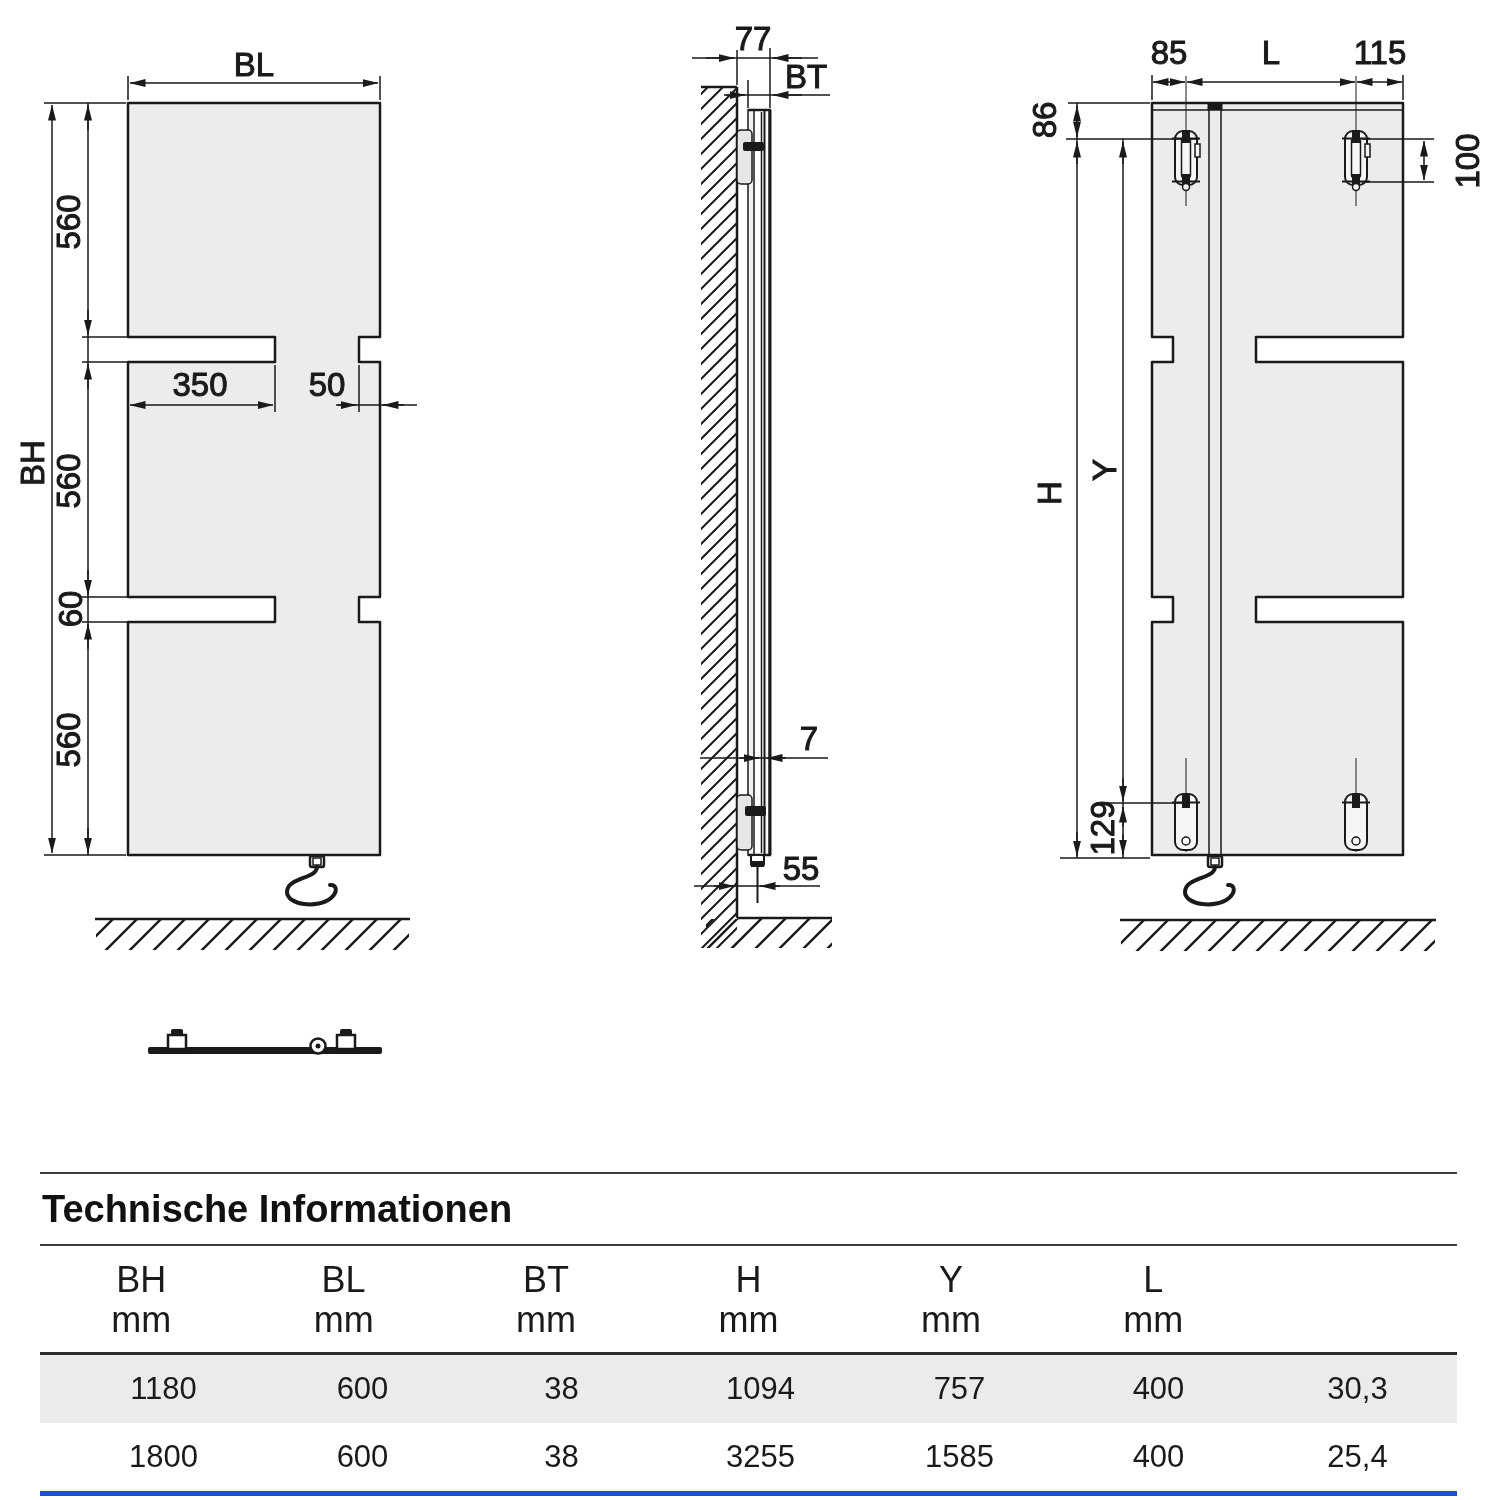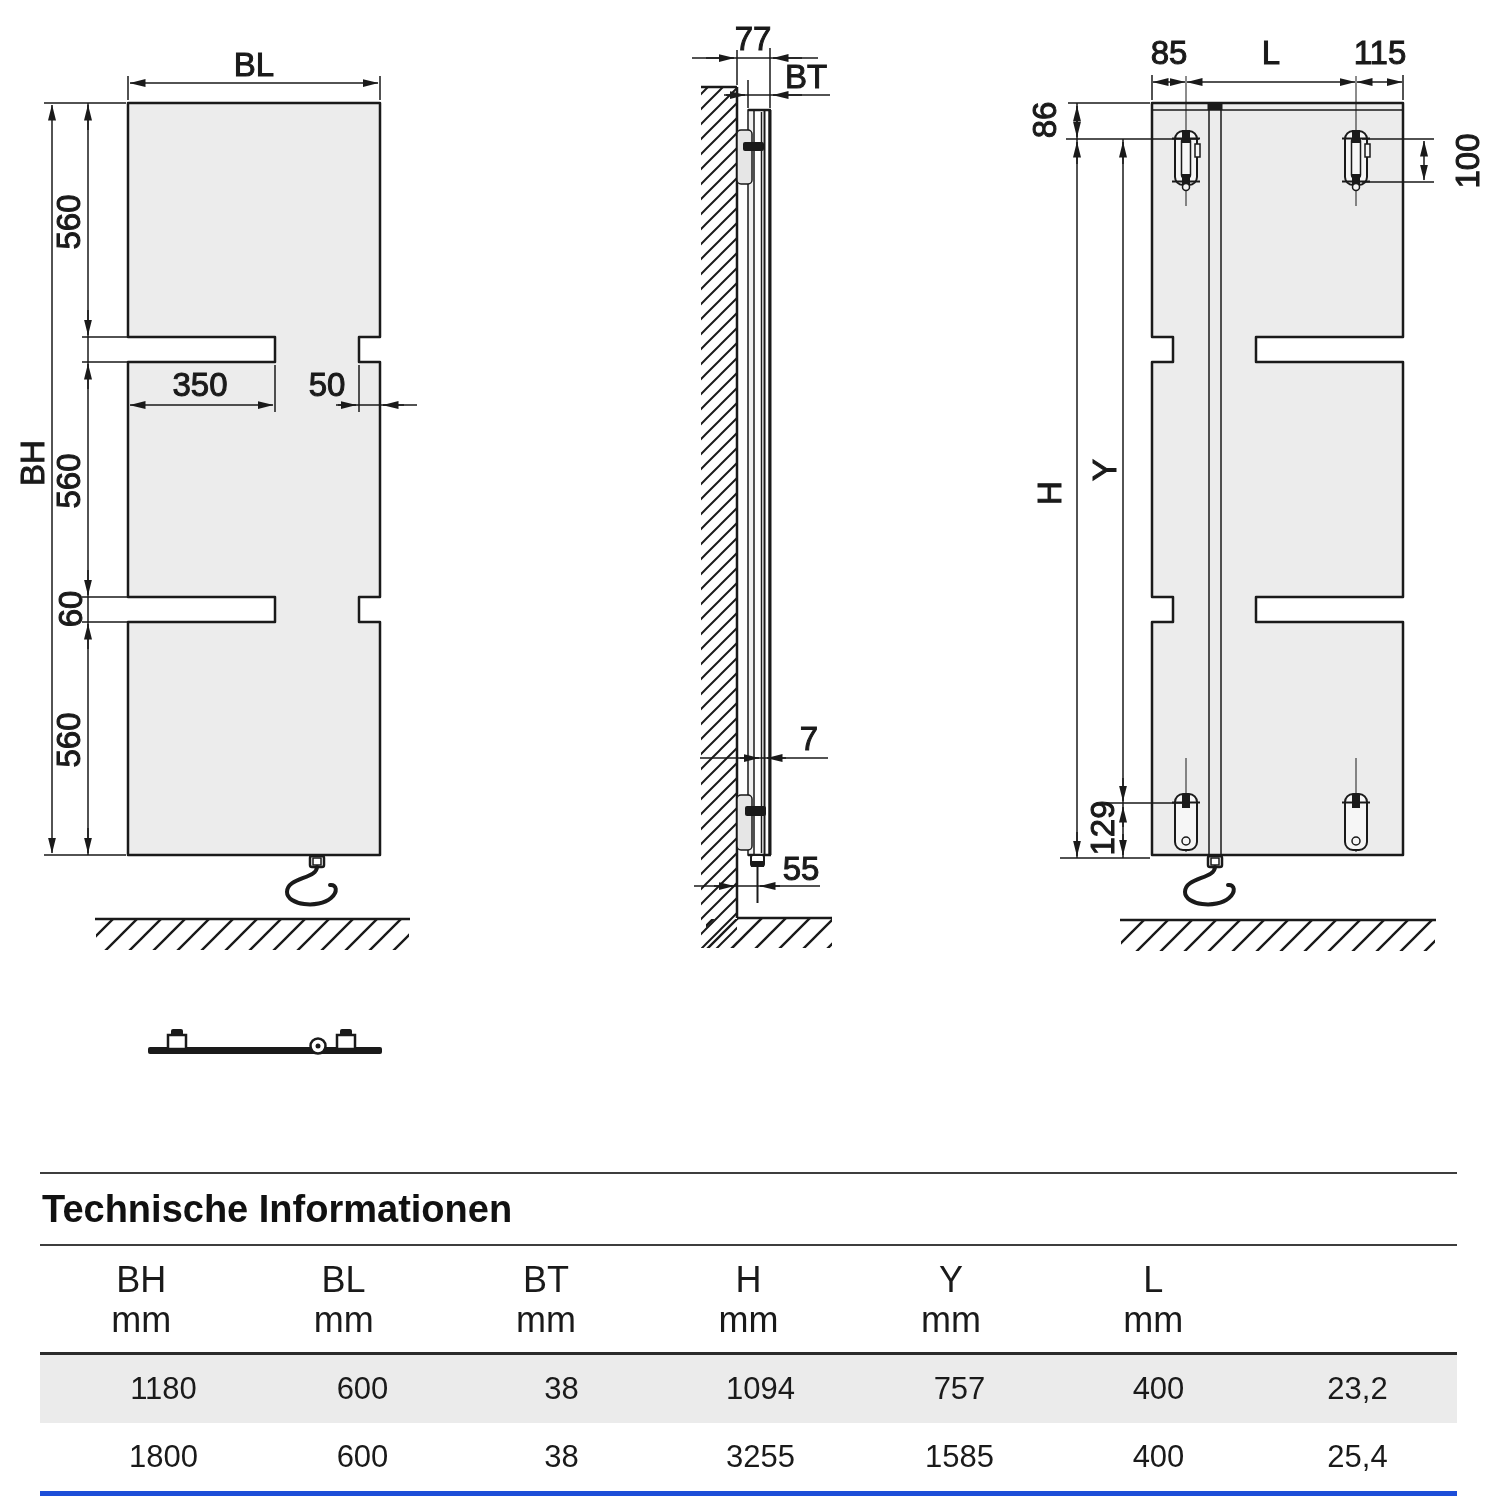--- a/index.html
+++ b/index.html
@@ -300,21 +300,21 @@
       <div>mm</div>
     </div>
   </div>
   <div class="t-row alt">
     <div>1180</div>
     <div>600</div>
     <div>38</div>
     <div>1094</div>
     <div>757</div>
     <div>400</div>
-    <div>23,2</div>
+    <div>30,3</div>
   </div>
   <div class="t-row last">
     <div>1800</div>
     <div>600</div>
     <div>38</div>
     <div>3255</div>
     <div>1585</div>
     <div>400</div>
     <div>25,4</div>
   </div>

